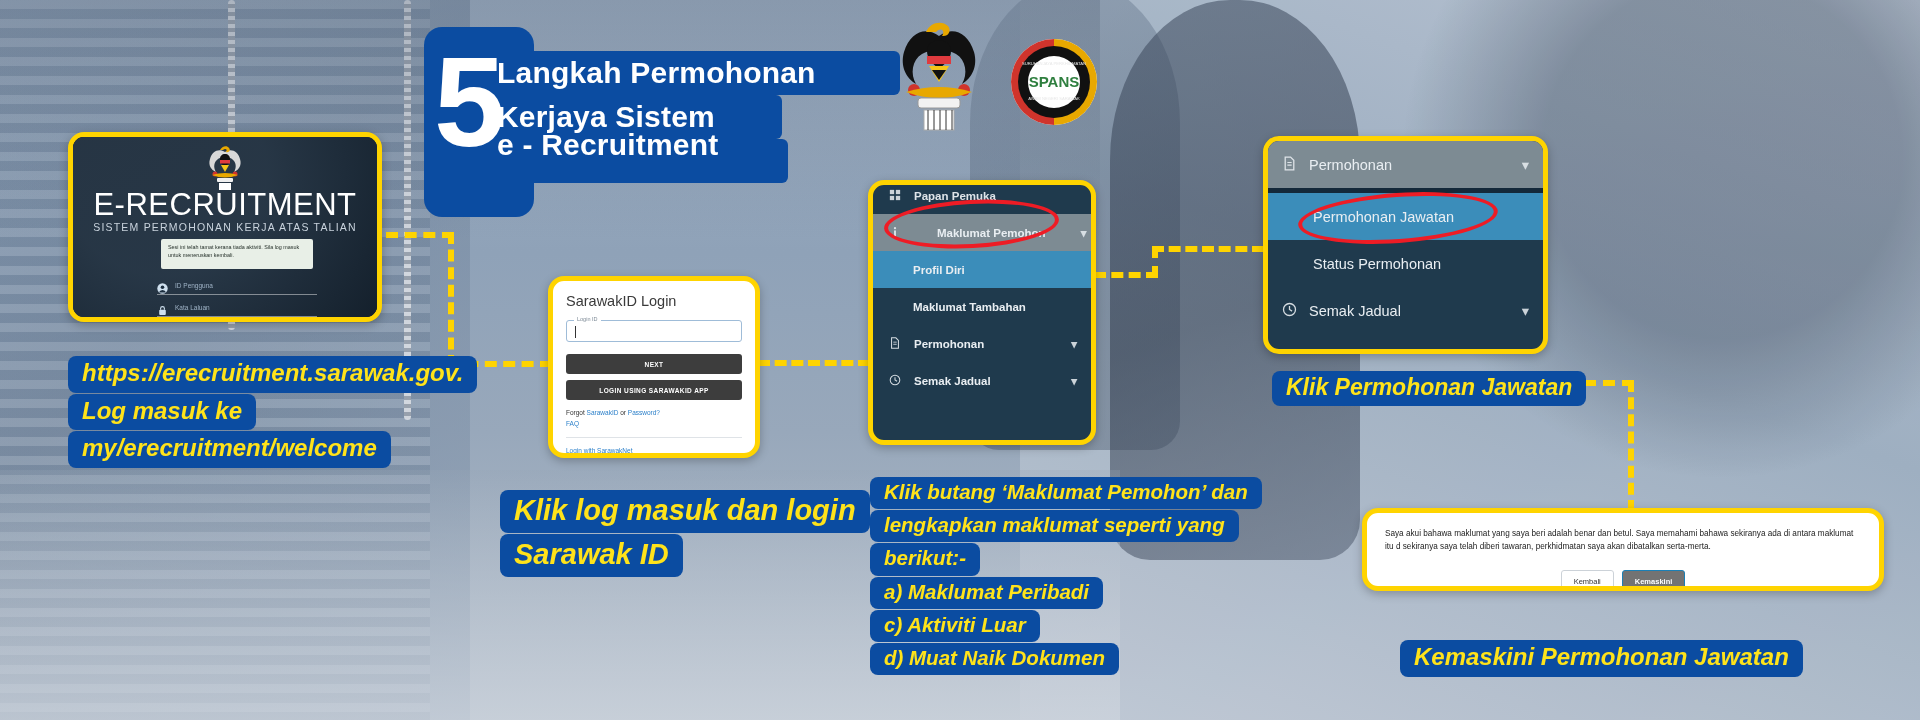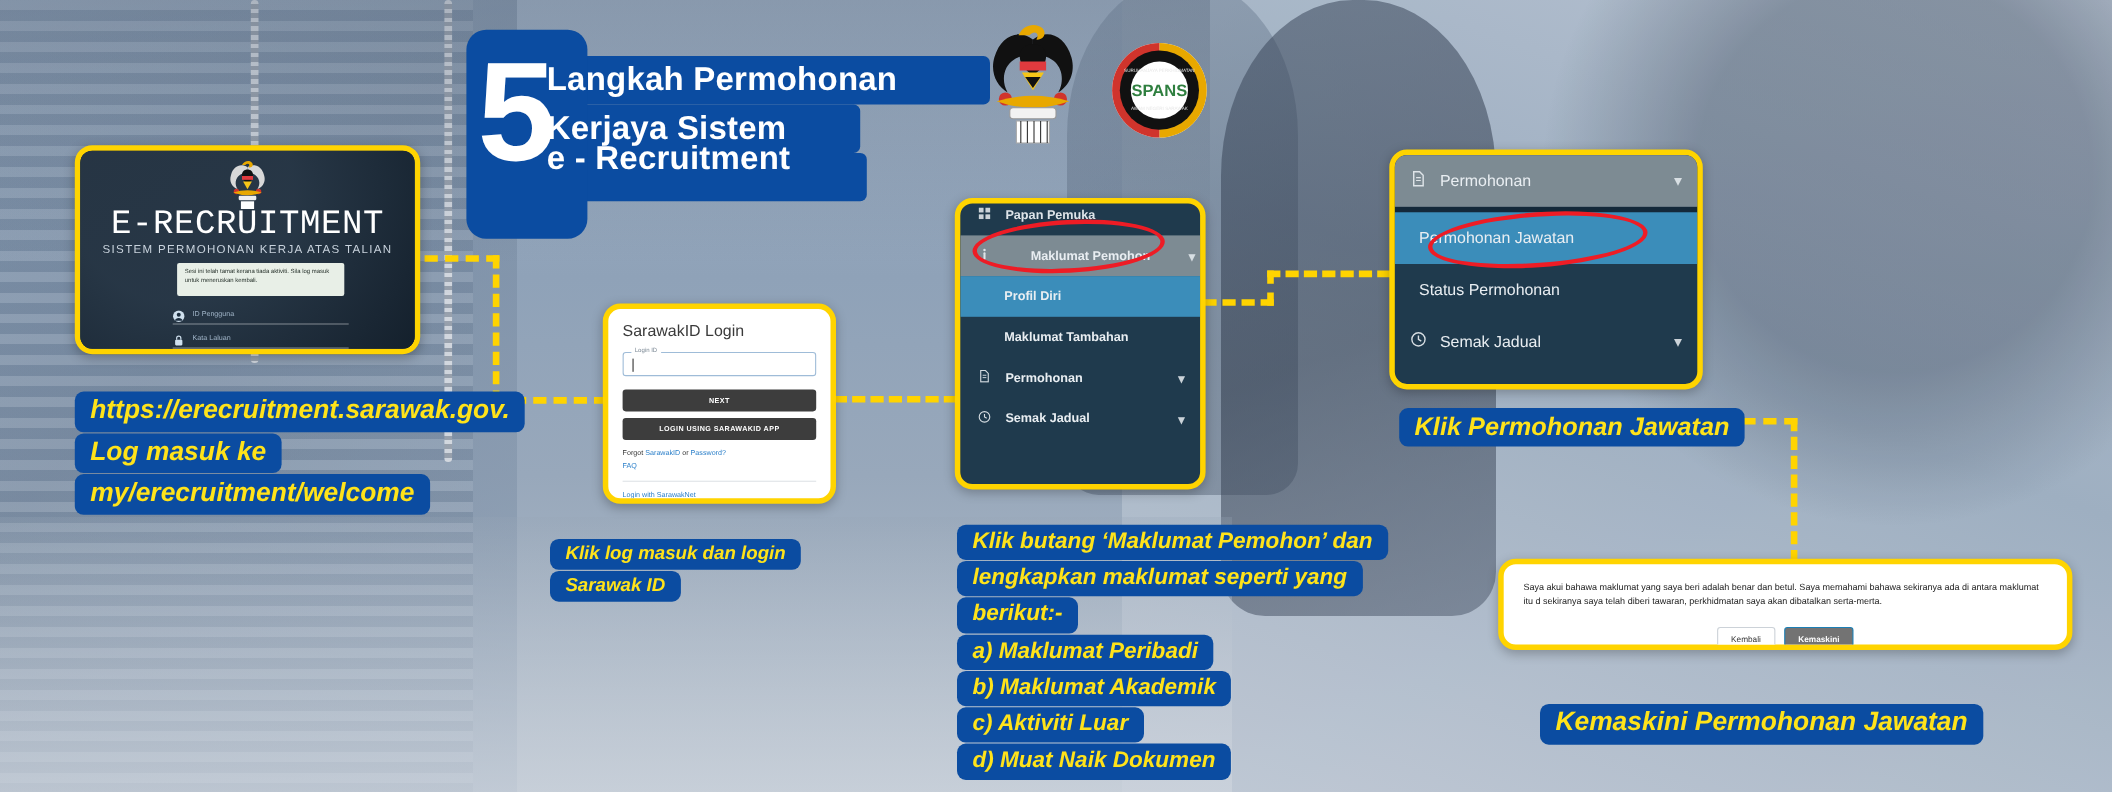--- a/index.html
+++ b/index.html
@@ -122,21 +122,21 @@
     background:
       radial-gradient(circle at 30% 20%, rgba(40,55,70,.9) 0 40%, rgba(20,32,44,.95) 100%),
       linear-gradient(150deg,#16212e 0%, #22394d 55%, #16222f 100%);
   }
   #erec-crest {
     position: absolute; left: 50%; top: 7px; transform: translateX(-50%);
     width: 34px; height: 46px;
   }
   #erec-title {
     position: absolute; left: 0; right: 0; top: 50px; text-align: center;
-    color: #fff; font-size: 31px; font-weight: 400; letter-spacing: .5px; font-family: Liberation Mono, monospace;
+    color: #fff; font-size: 31px; font-weight: 400; letter-spacing: .5px;
   }
   #erec-sub {
     position: absolute; left: 0; right: 0; top: 84px; text-align: center;
     color: #c9d3dd; font-size: 10.5px; letter-spacing: 1.2px;
   }
   #erec-alert {
     position: absolute; left: 88px; top: 102px; width: 152px; min-height: 30px;
     background: #e8efe7; border-radius: 2px; padding: 5px 7px;
     color: #1f2a24; font-size: 5.4px; line-height: 1.45;
   }
@@ -198,21 +198,21 @@
   #mm-r3 { background: transparent; }
   #mm-r4, #mm-r5 { background: transparent; }
   #menu-mid .sub { padding-left: 40px; }
 
   
   #menu-right .mrow { height: 47px; font-size: 14.5px; }
   #mr-r0 { background: #7d8b93; }
   #mr-r1 { background: #3b8dba; }
   #mr-r2 { background: transparent; }
   #mr-r3 { background: transparent; }
-  #menu-right .sub { padding-left: 22px; }
+  #menu-right .sub { padding-left: 45px; }
   #menu-right .gap { height: 5px; background: #14293a; }
 
   
   .redring {
     position: absolute; border: 4px solid #EE1C25; border-radius: 50%;
     pointer-events: none; z-index: 30;
   }
 
   
   #decl-card { left: 1362px; top: 508px; width: 522px; height: 83px; background: #fff; padding: 15px 18px 0; }
@@ -229,21 +229,21 @@
 
   
   .callout { position: absolute; z-index: 20; }
   .cline {
     display: table; background: #0B4CA1; color: #FFE31A;
     font-style: italic; font-weight: 800;
     padding: 2px 14px 4px; border-radius: 8px; margin-bottom: 1px;
     white-space: nowrap; line-height: 1.28;
   }
   #co-login  { left: 68px;   top: 356px; font-size: 24px; }
-  #co-click  { left: 500px;  top: 490px; font-size: 17px; }
+  #co-click  { left: 500px;  top: 490px; font-size: 29px; }
   #co-maklum { left: 870px;  top: 477px; font-size: 20.5px; }
   #co-perm   { left: 1272px; top: 371px; font-size: 23px; }
   #co-kemas  { left: 1400px; top: 640px; font-size: 24px; }
 </style>
 </head>
 <body>
 
 <div id="bg">
   <div class="bg-base"></div>
   <div class="bg-window-l"></div>
@@ -493,21 +493,20 @@
 <div class="callout" id="co-click">
   <div class="cline">Klik log masuk dan login</div>
   <div class="cline">Sarawak ID</div>
 </div>
 
 <div class="callout" id="co-maklum">
   <div class="cline">Klik butang ‘Maklumat Pemohon’ dan</div>
   <div class="cline">lengkapkan maklumat seperti yang</div>
   <div class="cline">berikut:-</div>
   <div class="cline">a) Maklumat Peribadi</div>
-  <div class="cline">b) Maklumat Akademik</div>
   <div class="cline">c) Aktiviti Luar</div>
   <div class="cline">d) Muat Naik Dokumen</div>
 </div>
 
 <div class="callout" id="co-perm">
   <div class="cline">Klik Permohonan Jawatan</div>
 </div>
 
 <div class="callout" id="co-kemas">
   <div class="cline">Kemaskini Permohonan Jawatan</div>

